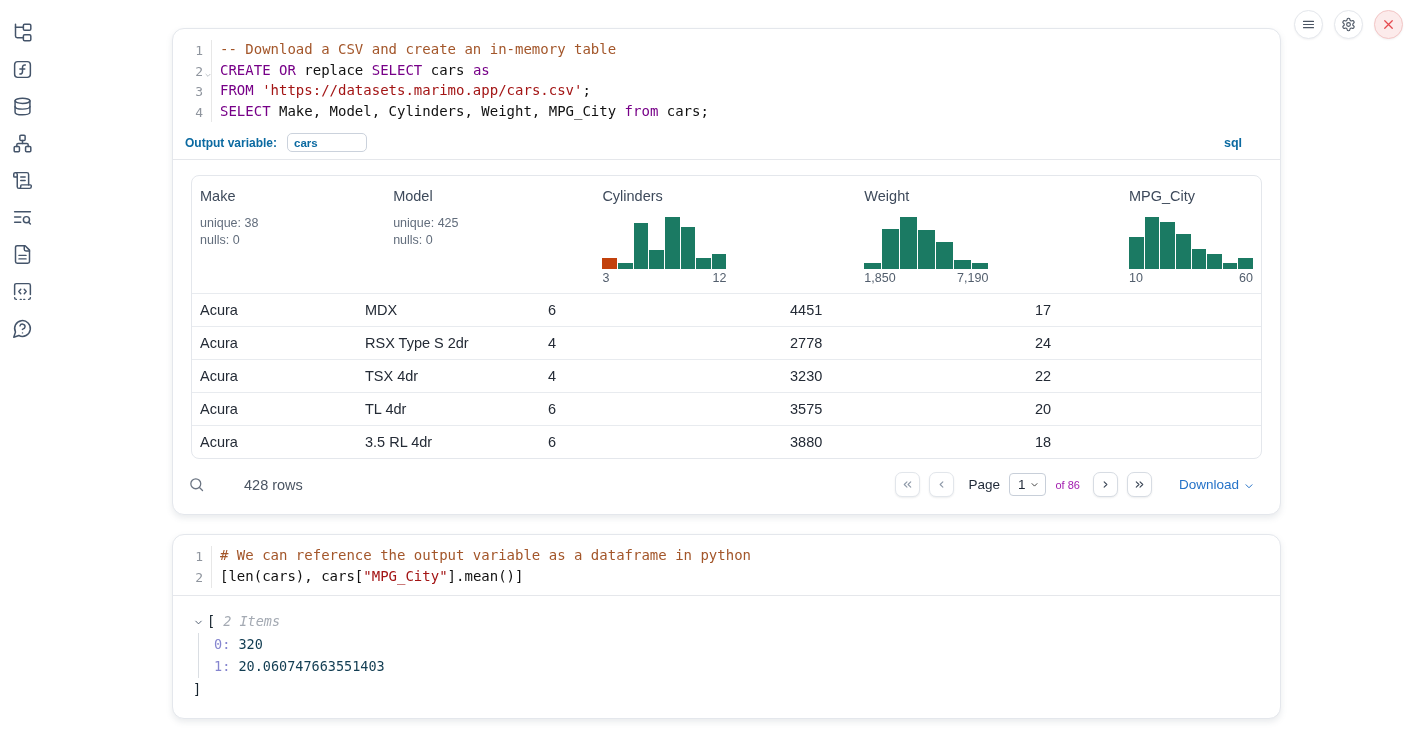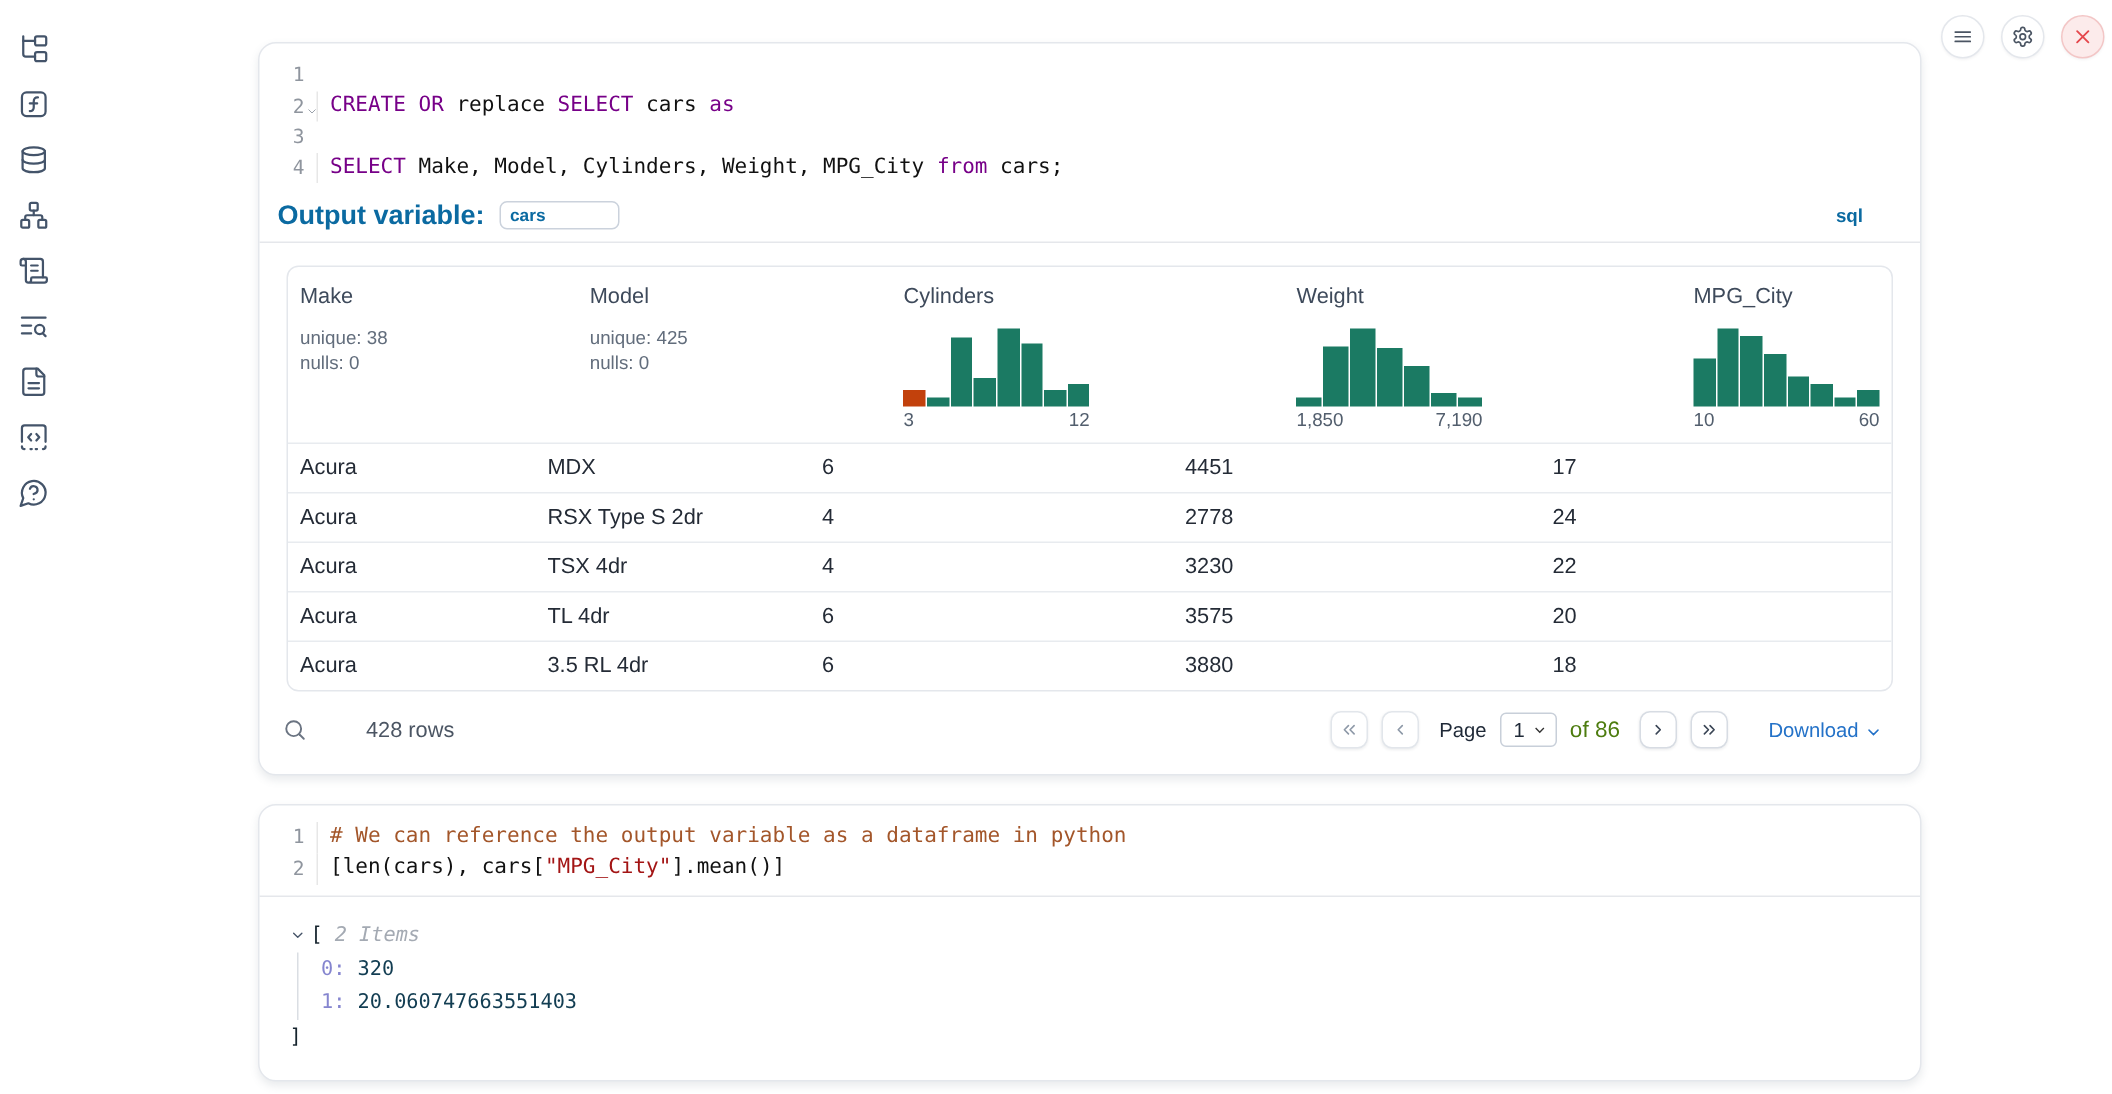--- a/index.html
+++ b/index.html
@@ -40,21 +40,21 @@
   .code-line { display:flex; }
   .gutter { flex:none; width:24px; text-align:right; color:#8f959e; position:relative; font-size:13px; padding-top:1px; }
   .gutter .fold { position:absolute; right:-9px; top:4px; width:8px; height:8px; }
   .gutter .fold svg { width:8px; height:8px; stroke:#9aa1ab; fill:none; stroke-width:2; }
   .code-text { border-left:1px solid #e7e7e7; margin-left:8px; padding-left:8px; white-space:pre; color:#111; }
   .tok-keyword { color:#770088; }
   .tok-comment { color:#a3562a; }
   .tok-string  { color:#a31515; }
   
   .outvar-row { display:flex; align-items:center; padding:4px 38px 7px 12px; border-bottom:1px solid #e5e7eb; }
-  .outvar-label { font-size:18px; font-weight:bold; color:#0b6aa1; }
+  .outvar-label { font-size:12px; font-weight:bold; color:#0b6aa1; }
   .outvar-input {
     margin-left:10px; width:80px; height:19px; border:1px solid #cbd2dc; border-radius:5px;
     font-size:11.5px; font-weight:bold; color:#0b6aa1; padding:0 6px; font-family:"Liberation Sans",sans-serif;
   }
   .lang-label { margin-left:auto; font-size:12.5px; font-weight:bold; color:#0b6aa1; cursor:pointer; }
   
   .table-wrap { margin:15px 18px 0; border:1px solid #e4e7ec; border-radius:8px; overflow:hidden; }
   .thead { display:flex;gap:44px; }
   .th { padding:12px 8px 8px; cursor:pointer; }
   .th-label { font-size:14.5px; color:#3e4a5b; }
@@ -80,21 +80,21 @@
   .nav-btn svg { width:13px; height:13px; fill:none; stroke-width:2; stroke-linecap:round; stroke-linejoin:round; }
   .nav-btn.dim svg { stroke:#8e99a8; }
   .nav-btn.on  { border-color:#d7dce3; }
   .nav-btn.on svg { stroke:#3b4656; }
   .page-label { font-size:13.5px; color:#1f2937; margin-left:5px; }
   .page-select {
     display:flex; align-items:center; gap:4px; border:1px solid #c8cfd9; border-radius:4px;
     height:23px; padding:0 5px 0 8px; font-size:13.5px; color:#1f2937; background:#fff; cursor:pointer;
   }
   .page-select svg { width:11px; height:11px; stroke:#333; fill:none; stroke-width:2; }
-  .of-label { font-size:15px; color:#4d7c0f; margin-right:4px; }
+  .of-label { font-size:11px; color:#a21caf; margin-right:4px; }
   .download-btn { margin-left:18px; display:flex; align-items:flex-end; gap:4px; background:none; border:none; cursor:pointer;
     font-size:13.5px; color:#2472c8; font-family:"Liberation Sans",sans-serif; }
   .download-btn svg { width:12px; height:12px; stroke:#2472c8; fill:none; stroke-width:2; stroke-linecap:round; }
   
   .editor.bordered { border-bottom:1px solid #e5e7eb; }
   .tree { font-family:"DejaVu Sans Mono", monospace; font-size:13.5px; padding:17px 0 20px 20px; color:#16242e; }
   .tree-head { display:flex; align-items:center; gap:3px; }
   .tree-head .tchev { width:11px; height:11px; cursor:pointer; }
   .tree-head .tchev svg { width:11px; height:11px; stroke:#475569; fill:none; stroke-width:2; stroke-linecap:round; stroke-linejoin:round; }
   .tree-items-label { color:#a4aab3; font-style:italic; margin-left:5px; }
@@ -202,29 +202,31 @@
       </svg>
   </button>
 </div>
 
 <main class="main">
 
   <section class="cell">
     <div class="editor">
         <div class="code-line">
           <span class="gutter">1</span>
+          <span class="code-text"><span class="tok-comment">-- Download a CSV and create an in-memory table</span></span>
         </div>
         <div class="code-line">
           <span class="gutter">2<span class="fold"><svg viewBox="0 0 24 24">
                 <path d="m5 9 7 7 7-7"></path>
               </svg></span></span>
           <span class="code-text"><span class="tok-keyword">CREATE OR</span><span> replace </span><span class="tok-keyword">SELECT</span><span> cars </span><span class="tok-keyword">as</span></span>
         </div>
         <div class="code-line">
           <span class="gutter">3</span>
+          <span class="code-text"><span class="tok-keyword">FROM</span><span> </span><span class="tok-string">'https://datasets.marimo.app/cars.csv'</span><span>;</span></span>
         </div>
         <div class="code-line">
           <span class="gutter">4</span>
           <span class="code-text"><span class="tok-keyword">SELECT</span><span> Make, Model, Cylinders, Weight, MPG_City </span><span class="tok-keyword">from</span><span> cars;</span></span>
         </div>
       </div>
 
     <div class="outvar-row">
       <span class="outvar-label">Output variable:</span>
       <input class="outvar-input" type="text" value="cars" style="">

